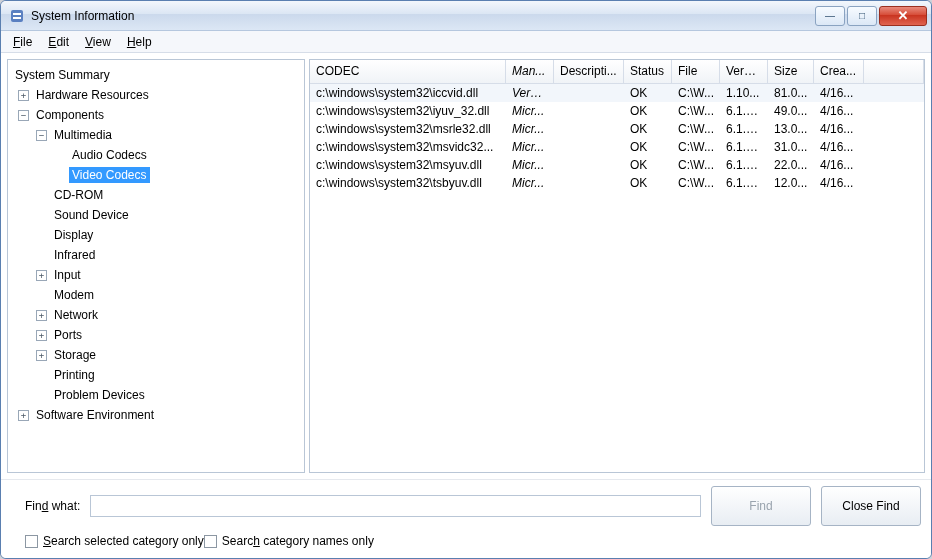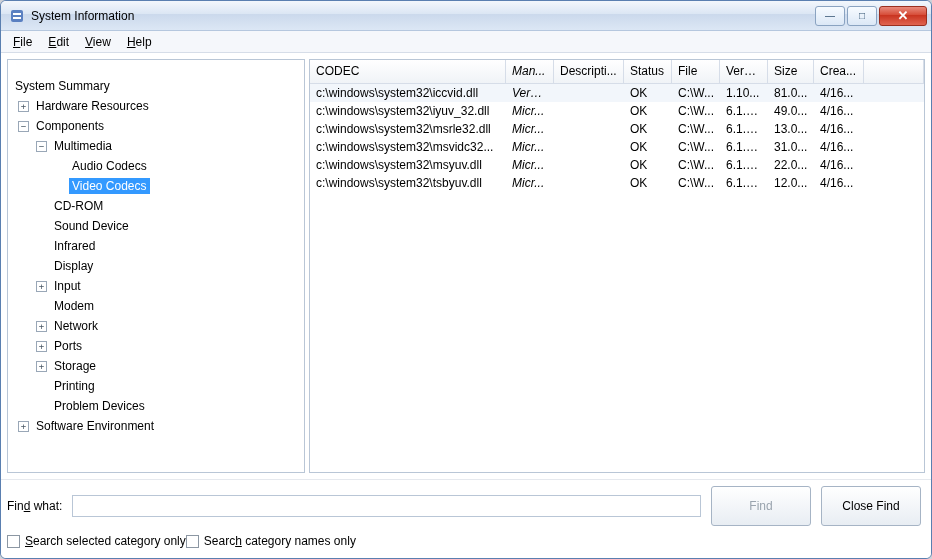--- a/index.html
+++ b/index.html
@@ -80,21 +80,21 @@
     padding: 6px;
     gap: 4px;
     background: #fff;
     overflow:hidden;
   }
   .panel {
     border: 1px solid #b9c6d6;
     background: #fff;
     overflow: auto;
   }
-  .tree-panel { width: 298px; padding: 16px 2px; }
+  .tree-panel { width: 298px; padding: 5px 2px; }
   .list-panel { flex: 1; display:flex; flex-direction:column; overflow:hidden;}
   .tree-row { display:flex; align-items:center; height:20px; }
   .expander {
     width: 11px; height:11px;
     border: 1px solid #99a7b7;
     display:inline-flex; align-items:center; justify-content:center;
     font-size: 9px; line-height:9px;
     color:#4b5967;
     margin-right: 4px;
     background:#fff;
@@ -136,21 +136,21 @@
   .c-codec { width:196px; }
   .c-man { width:48px;font-style:italic; }
   .c-desc { width:70px; }
   .c-status { width:48px; }
   .c-file { width:48px; }
   .c-ver { width:48px; }
   .c-size { width:46px; }
   .c-crea { width:50px; }
   .c-pad { flex:1; }
   .footer {
-    padding: 6px 10px 10px 6px;
+    padding: 6px 10px 10px 24px;
     background: #fff;
     border-top: 1px solid #e6e9ee;
   }
   .find-row { display:flex; align-items:center; gap:10px; margin-bottom:8px;}
   .find-label { font-size:12px; }
   .find-label span.u, .check-label span.u { text-decoration: underline; }
   .find-input {
     flex:1;
     height: 22px;
     border: 1px solid #b9c6d6;
@@ -238,26 +238,26 @@
           <span class="tree-label">CD-ROM</span>
         </div>
       <div class="tree-row">
           <span class="indent" style="width:26px"></span>
           <span class="expander hidden"></span>
           <span class="tree-label">Sound Device</span>
         </div>
       <div class="tree-row">
           <span class="indent" style="width:26px"></span>
           <span class="expander hidden"></span>
+          <span class="tree-label">Display</span>
+        </div>
+      <div class="tree-row">
+          <span class="indent" style="width:26px"></span>
+          <span class="expander hidden"></span>
           <span class="tree-label">Infrared</span>
-        </div>
-      <div class="tree-row">
-          <span class="indent" style="width:26px"></span>
-          <span class="expander hidden"></span>
-          <span class="tree-label">Display</span>
         </div>
       <div class="tree-row">
           <span class="indent" style="width:26px"></span>
           <span class="expander">+</span>
           <span class="tree-label">Input</span>
         </div>
       <div class="tree-row">
           <span class="indent" style="width:26px"></span>
           <span class="expander hidden"></span>
           <span class="tree-label">Modem</span>

